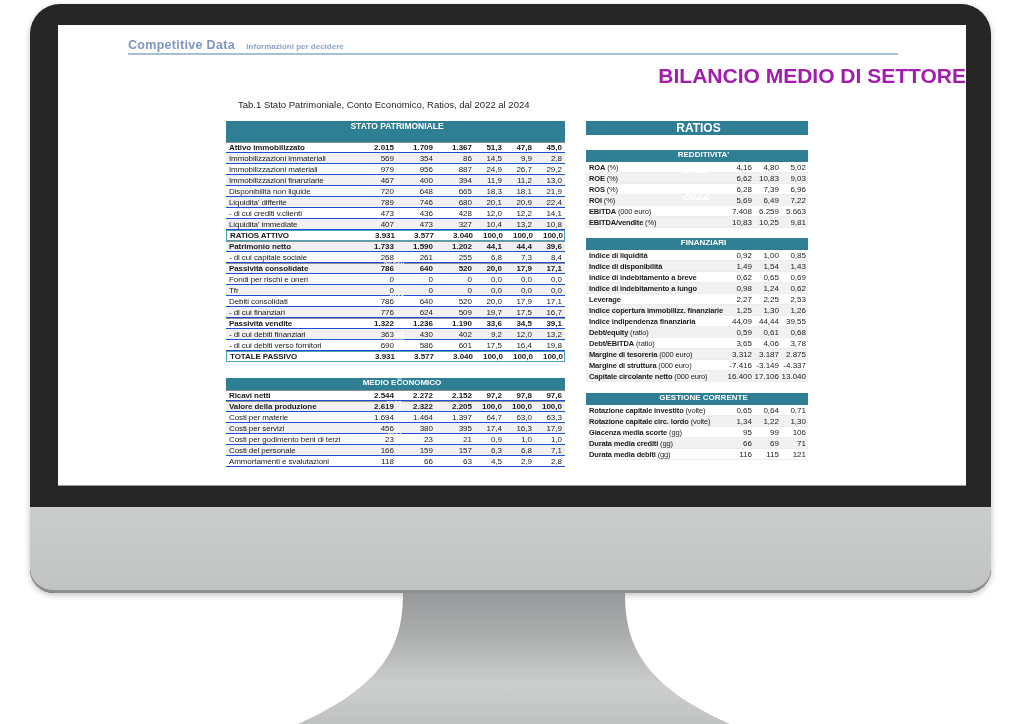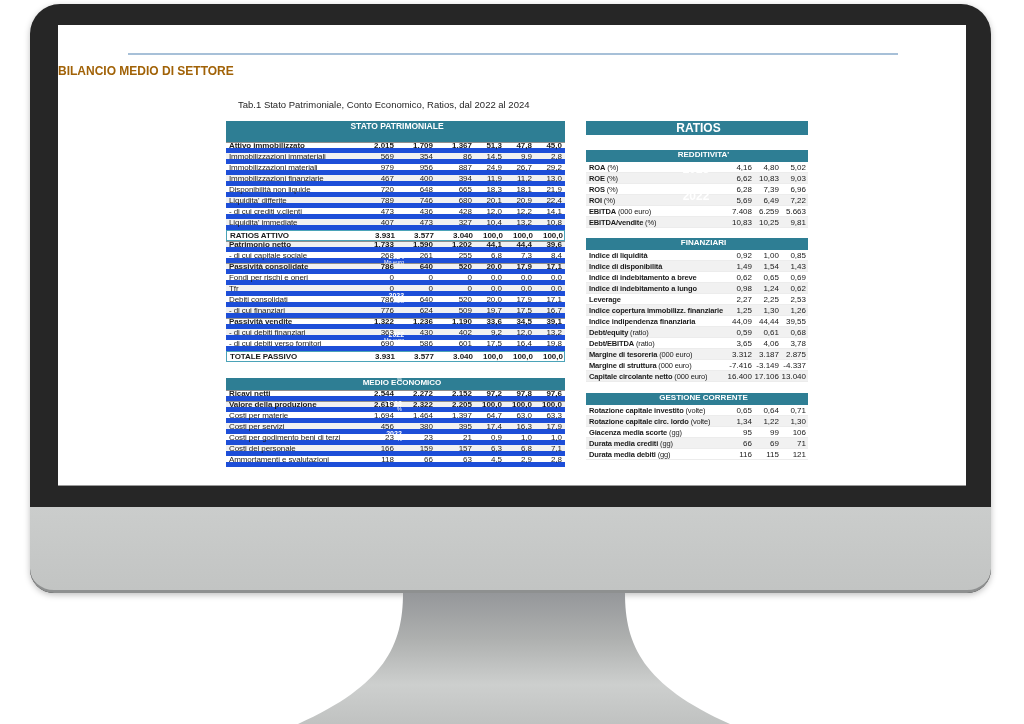--- a/index.html
+++ b/index.html
@@ -17,43 +17,43 @@
   .monitor-screen { position:absolute; left:28px; top:21px; width:908px; height:460px;
     background:#ffffff; box-shadow:0 1px 0 #9a9a9a; overflow:hidden; }
   .stand-svg { position:absolute; left:0; top:0; width:1024px; height:724px; pointer-events:none; }
 
   
   .page { position:absolute; inset:0; color:#1a1a1a; }
   .logo { position:absolute; left:70px; top:10px; white-space:nowrap; }
   .logo .brand { font-size:12.5px; font-weight:bold; color:#7e96c1; letter-spacing:0.3px; }
   .logo .tagline { font-size:8px; font-weight:bold; color:#8fa3c7; margin-left:7px; }
   .logo-rule { position:absolute; left:70px; top:28px; width:770px; height:2px; background:#a7c0d8; }
-  .doc-title { position:absolute; left:0; right:0; top:39px; text-align:left;
-    font-size:12px; font-weight:bold; color:#a16207; }
+  .doc-title { position:absolute; left:0; right:0; top:39px; text-align:right;
+    font-size:21px; font-weight:bold; color:#a21caf; }
   .doc-caption { position:absolute; left:180px; top:74px; font-size:9.5px; color:#1f1f1f; }
 
   
   .left-col  { position:absolute; left:168px; top:96px; width:339px; }
   .right-col { position:absolute; left:528px; top:96px; width:222px; }
 
   .teal-bar { background:#2e7e94; color:#fff; display:flex; align-items:center;flex-direction:column; }
   .sp-head { height:21px; }
   .sp-head .h-lab { flex:0 0 132px; font-size:8.5px; font-weight:bold; padding-left:3px; }
   .h-col { line-height:1.05; text-align:right; padding-right:3px; }
   .h-col.mn { flex:0 0 39px; } .h-col.pct { flex:0 0 30px; }
   .h-col .y { display:block; font-size:7px; font-weight:bold; }
   .h-col .u { display:block; font-size:5.5px; font-weight:normal; }
 
   .sec-bar { height:12px; font-size:8px; font-weight:bold; padding-left:13px; }
   .ratios-head { height:14px; font-size:12px; font-weight:bold; }
   .ratios-head .h-lab { flex:1; padding-left:3px; }
   .ratios-head .h-yr { flex:0 0 27px; text-align:right; padding-right:2px; }
 
   .trow { display:flex; align-items:center; height:11px; font-size:8px;
-    border-bottom:5px solid #1d4ed8; background:#fff; color:#1a1a1a; }
+    border-bottom:1px solid #1d4ed8; background:#fff; color:#1a1a1a; }
   .rows-host .trow:nth-child(even) { background:#f1f1f1; }
   .trow.bold { font-weight:bold; border-top:1px solid #8f8f8f; }
   .trow.boxed { font-weight:bold; border:1px solid #4ba3b8; background:#fff !important; }
   .trow .lab { flex:0 0 132px; padding-left:3px; white-space:nowrap; letter-spacing:-0.1px; overflow:visible; }
   .trow .v-mn  { flex:0 0 39px; text-align:right; padding-right:3px; }
   .trow .v-pct { flex:0 0 30px; text-align:right; padding-right:3px; }
 
   .rrow { display:flex; align-items:center; height:11px; font-size:7.5px;
     border-bottom:1px solid #ececec; background:#fff; color:#1a1a1a; }
   .rows-host .rrow:nth-child(even) { background:#f1f1f1; }
@@ -69,20 +69,24 @@
 <body>
 
 <div id="stage">
 
   <div class="monitor-frame">
     <div class="monitor-band"></div>
     <div class="monitor-screen">
 
       <div class="page">
 
+        <div class="logo">
+          <span class="brand">Competitive Data</span>
+          <span class="tagline">informazioni per decidere</span>
+        </div>
         <div class="logo-rule"></div>
 
         <div class="doc-title">BILANCIO MEDIO DI SETTORE</div>
         <div class="doc-caption">Tab.1 Stato Patrimoniale, Conto Economico, Ratios, dal 2022 al 2024</div>
 
         <div class="left-col">
 
           <div class="teal-bar sp-head">
             <span class="h-lab">STATO PATRIMONIALE</span>
             <span class="h-col mn">

